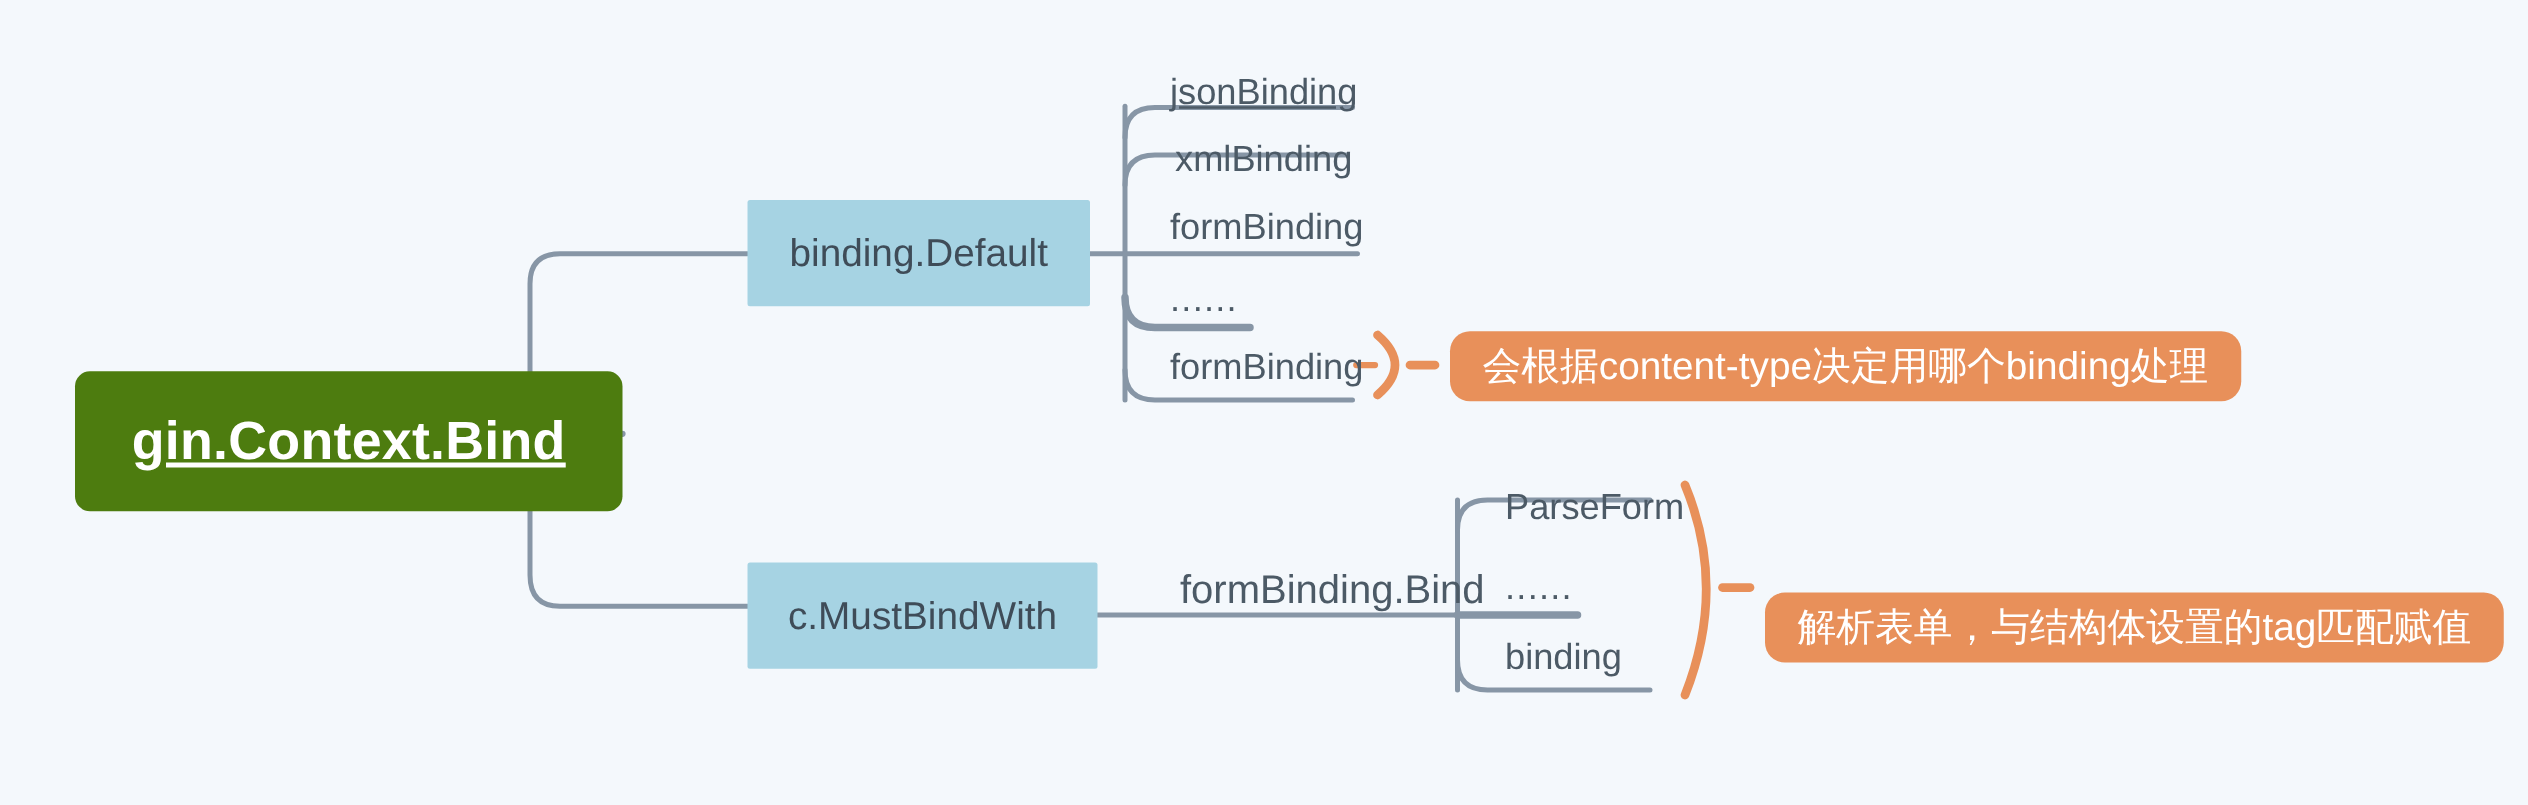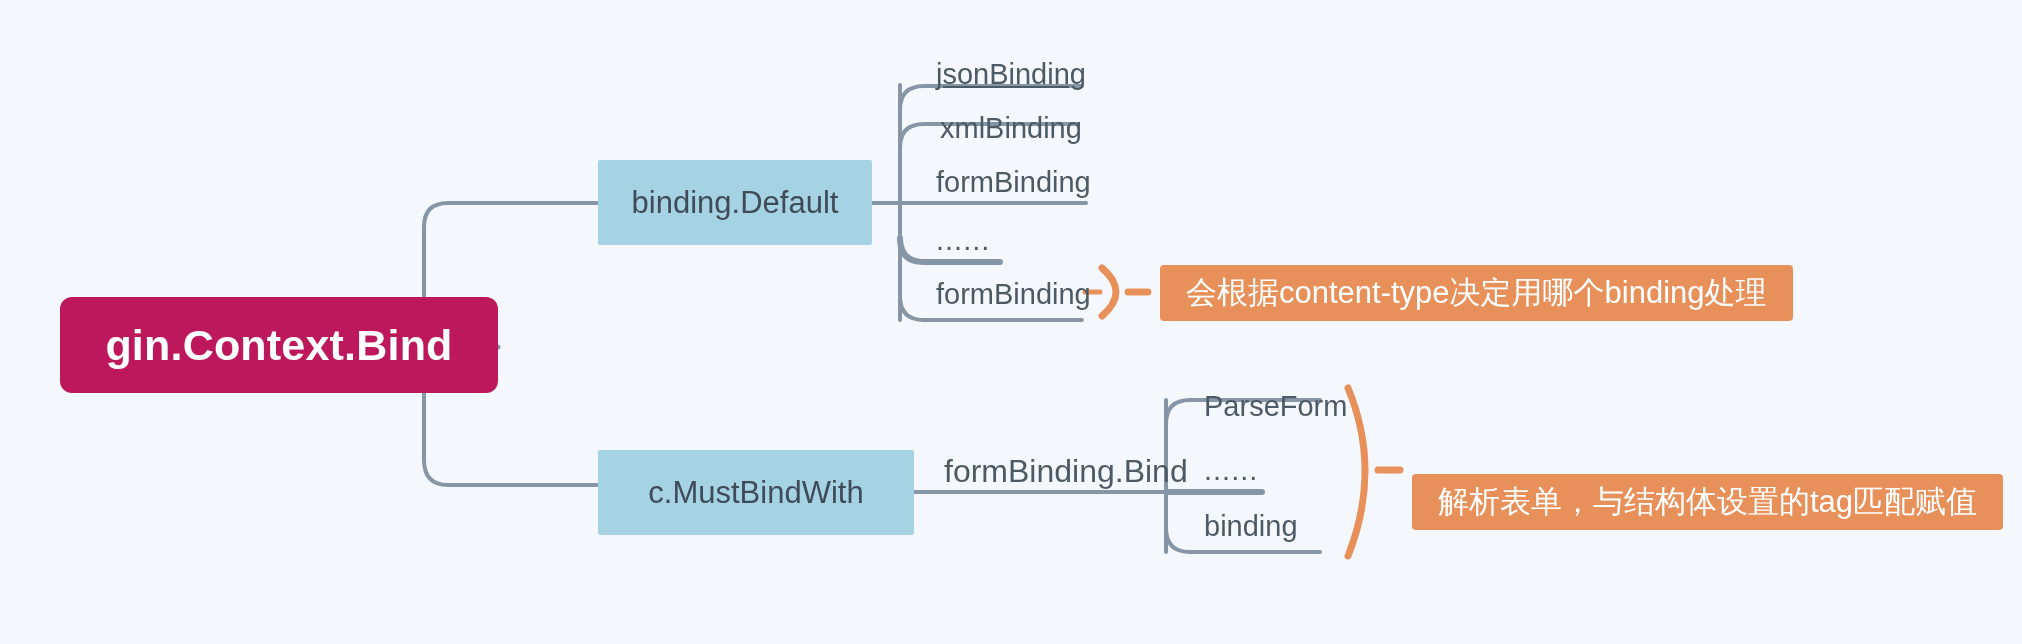--- a/index.html
+++ b/index.html
@@ -38,21 +38,21 @@
     font-weight: 600;
     letter-spacing: 0.2px;
   }
   .node-branch {
     border-radius: 2px;
     color: #3f4c58;
     font-size: 31px;
     font-weight: 400;
   }
   .node-callout {
-    border-radius: 4px;
+    border-radius: 16px;
     color: #ffffff;
     font-size: 31px;
     font-weight: 400;
     padding: 0 26px;
   }
   .leaf-label {
     position: absolute;
     color: #4c5a66;
     font-size: 29px;
     font-weight: 400;
@@ -113,21 +113,21 @@
     <g fill="none" stroke="#e8905a" stroke-width="7" stroke-linecap="round">
 
       <path d="M 1102 268 Q 1130 292 1102 316"></path>
       <path d="M 1128 292 L 1148 292"></path>
 
       <path d="M 1348 388 Q 1382 470 1348 556"></path>
       <path d="M 1378 470 L 1400 470"></path>
     </g>
   </svg>
 
-  <div class="node node-root" style="left:60px; top:297px; width:438px; height:96px; background:#be185d;">
+  <div class="node node-root" style="left:60px; top:297px; width:438px; height:112px; background:#4d7c0f;text-decoration:underline;">
     <span>gin.Context.Bind</span>
   </div>
 
   <div class="node node-branch" style="left:598px; top:160px; width:274px; height:85px; background:#a6d3e3;">
     <span>binding.Default</span>
   </div>
 
   <div class="leaf-label" style="left:936px; top:60px;text-decoration:underline;">jsonBinding</div>
 
   <div class="leaf-label" style="left:940px; top:114px;">xmlBinding</div>
@@ -135,21 +135,21 @@
   <div class="leaf-label" style="left:936px; top:168px;">formBinding</div>
 
   <div class="leaf-label dots" style="left:936px; top:226px;">......</div>
 
   <div class="leaf-label" style="left:936px; top:280px;">formBinding</div>
 
   <div class="node node-callout" style="left:1160px; top:265px; height:56px; background:#e8905a;">
     <span>会根据content-type决定用哪个binding处理</span>
   </div>
 
-  <div class="node node-branch" style="left:598px; top:450px; width:316px; height:85px; background:#a6d3e3;">
+  <div class="node node-branch" style="left:598px; top:450px; width:280px; height:85px; background:#a6d3e3;">
     <span>c.MustBindWith</span>
   </div>
 
   <div class="edge-label" style="left:944px; top:455px;">formBinding.Bind</div>
 
   <div class="leaf-label" style="left:1204px; top:392px;">ParseForm</div>
 
   <div class="leaf-label dots" style="left:1204px; top:456px;">......</div>
 
   <div class="leaf-label" style="left:1204px; top:512px;">binding</div>

